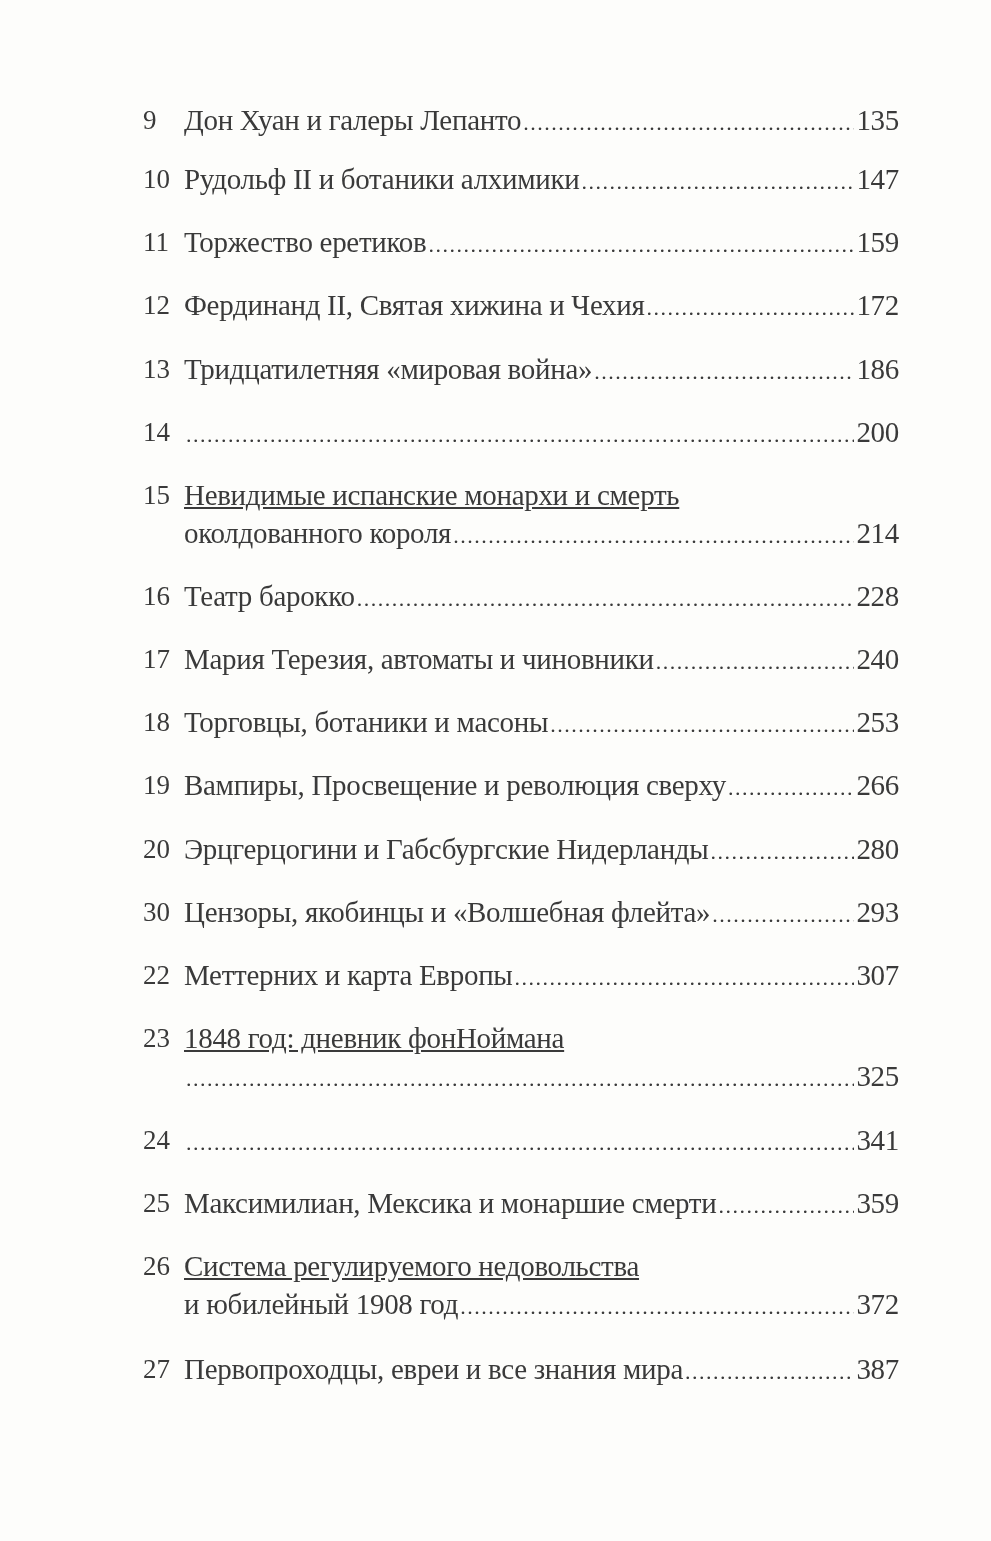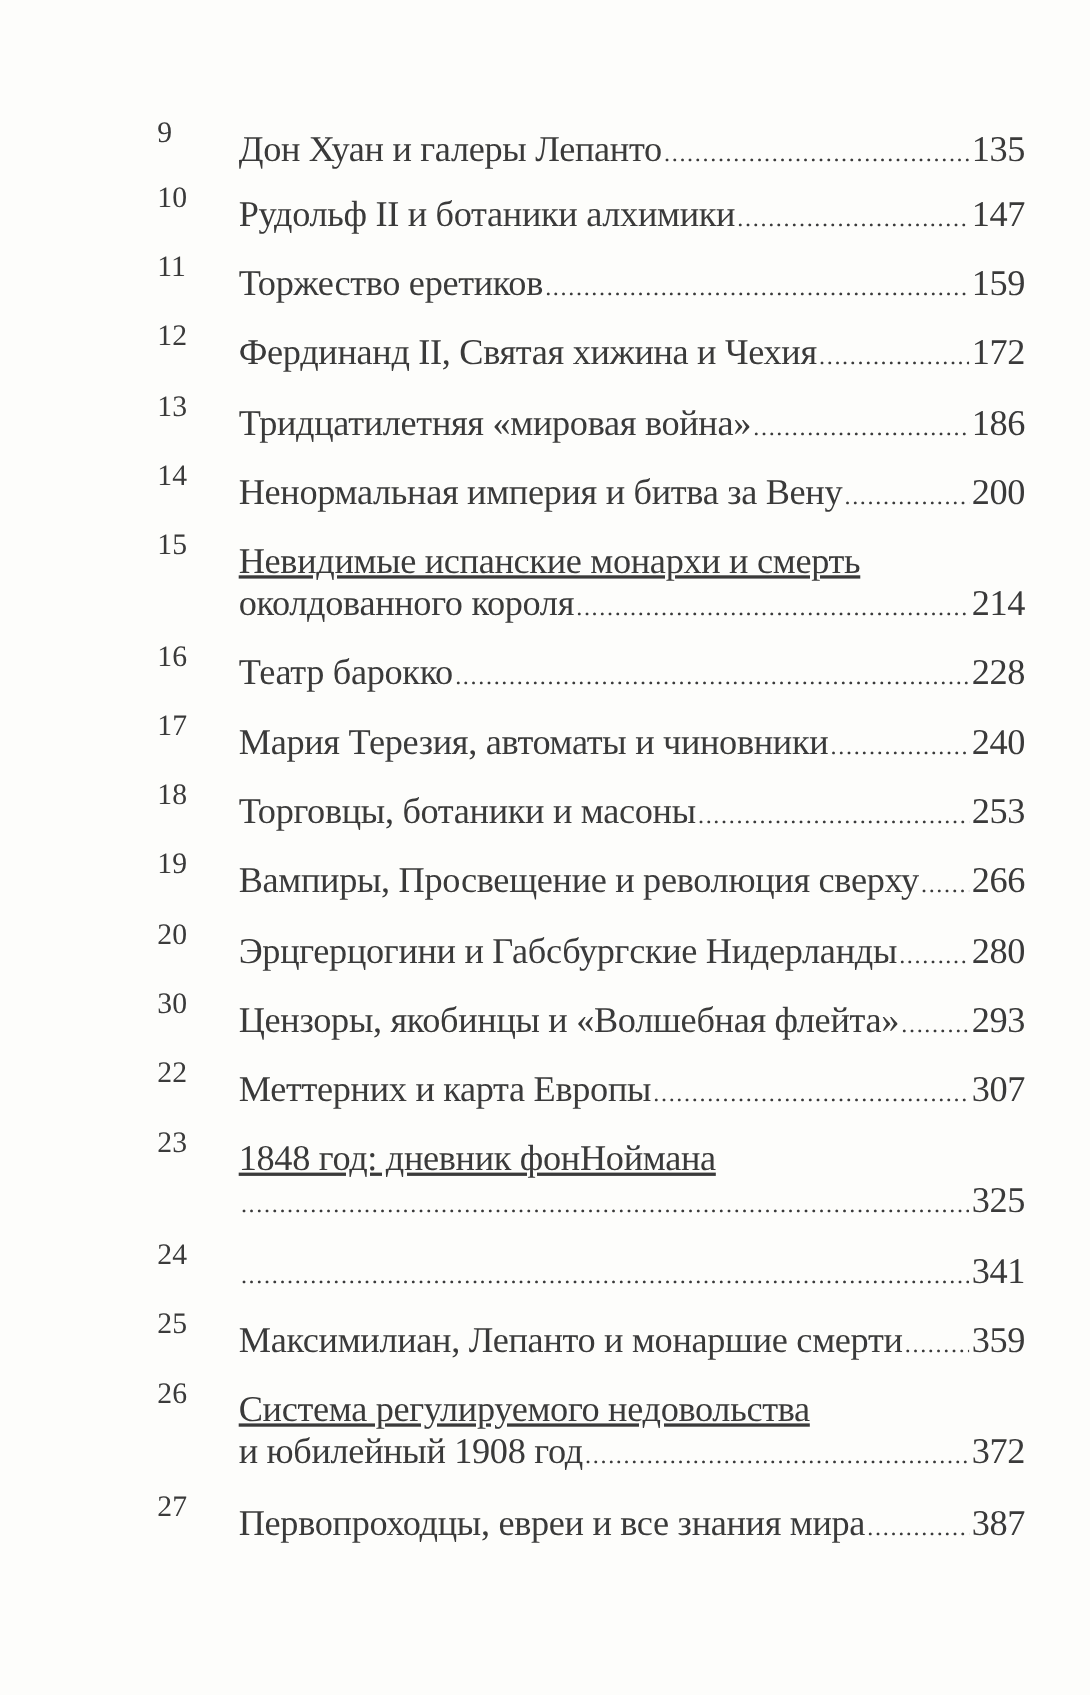--- a/index.html
+++ b/index.html
@@ -9,25 +9,24 @@
       font-family: "DejaVu Serif", "Liberation Serif", serif;
       color: #3a3a3a;
     }
     .toc { position: absolute; left: 0; top: 0; width: 991px; }
     .entry { position: absolute; left: 0; width: 991px; }
     .num {
       position: absolute; left: 143px; width: 50px;
       font-family: "Liberation Serif", serif; font-size: 27px; line-height: 32px;
     }
     .line {
-      position: absolute; left: 217px; width: 715px;
+      position: absolute; left: 184px; width: 715px;
       display: flex; align-items: baseline;
-      font-family: "Liberation Serif", serif; font-size: 33px; line-height: 32px;
+      font-family: "Liberation Serif", serif; font-size: 29px; line-height: 32px;
       letter-spacing: -0.3px;
-      margin-top: 16px;
     }
     .line .t { white-space: nowrap; }
     .line .dots {
       flex: 1; overflow: hidden; white-space: nowrap; margin: 0 2px;
       font-size: 22px; letter-spacing: 1.5px;
     }
     .line .dots::before { content: "................................................................................................................................................"; }
     .line .p { white-space: nowrap; }
     .line.first { display: block; text-decoration: underline; }
   </style>
@@ -77,21 +76,20 @@
     <div class="line">
         <span class="t">Тридцатилетняя «мировая война»</span>
         <span class="dots"></span>
         <span class="p">186</span>
       </div>
   </div>
 
   <div class="entry" style="top:416px">
     <span class="num">14</span>
     <div class="line">
-        <span class="t">Ненормальная империя и битва за Вену</span>
         <span class="dots"></span>
         <span class="p">200</span>
       </div>
   </div>
 
   <div class="entry" style="top:479px">
     <span class="num">15</span>
     <div class="line first"><span class="t">Невидимые испанские монархи и смерть</span></div>
     <div class="line" style="top:38px">
         <span class="t">околдованного короля</span>
@@ -176,21 +174,21 @@
     <span class="num">24</span>
     <div class="line">
         <span class="dots"></span>
         <span class="p">341</span>
       </div>
   </div>
 
   <div class="entry" style="top:1187px">
     <span class="num">25</span>
     <div class="line">
-        <span class="t">Максимилиан, Лепанто и монаршие смерти</span>
+        <span class="t">Максимилиан, Мексика и монаршие смерти</span>
         <span class="dots"></span>
         <span class="p">359</span>
       </div>
   </div>
 
   <div class="entry" style="top:1250px">
     <span class="num">26</span>
     <div class="line first"><span class="t">Система регулируемого недовольства</span></div>
     <div class="line" style="top:38px">
         <span class="t">и юбилейный 1908 год</span>

